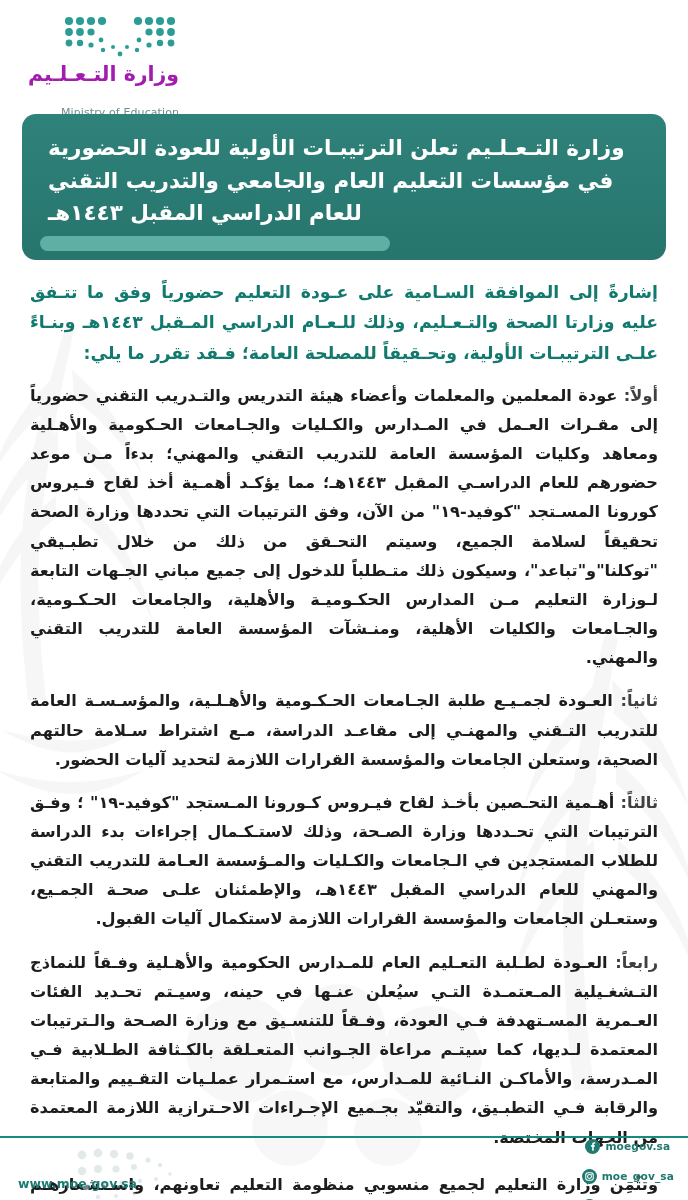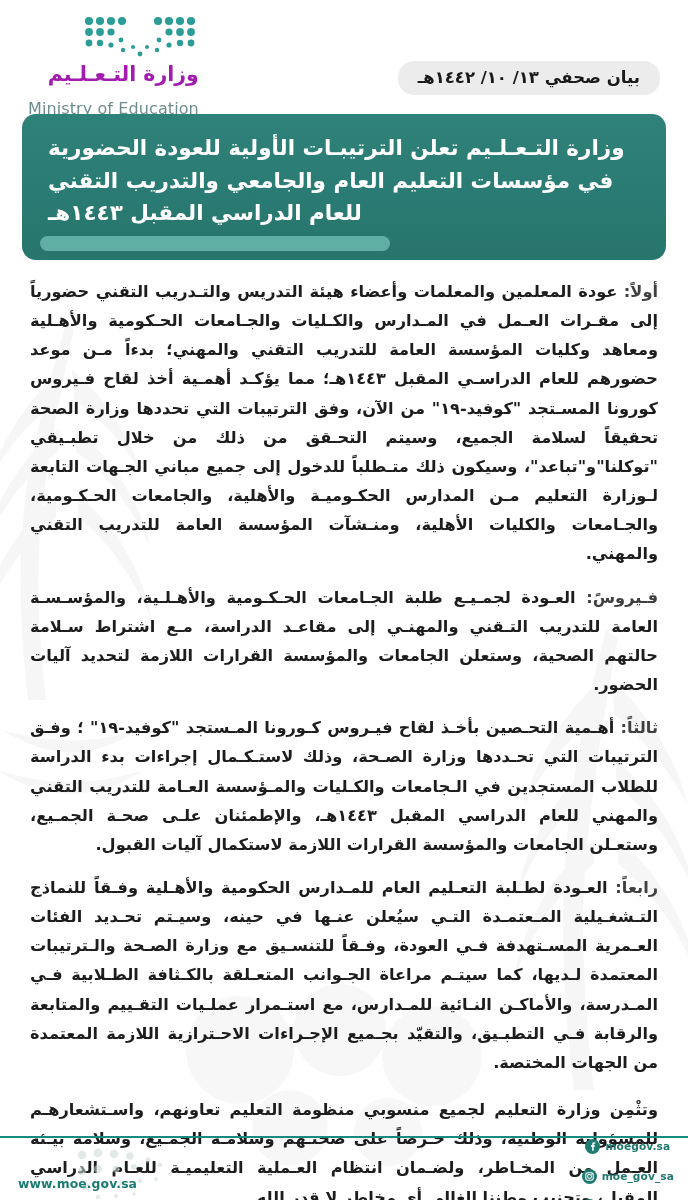--- a/index.html
+++ b/index.html
@@ -62,25 +62,25 @@
   .logo-emblem { width: 118px; height: 46px; display: block; margin: 2px 0 4px 0; }
   .logo-ar {
     font-size: 20.5px;
     font-weight: 700;
     color: #a21caf;
     letter-spacing: 0.5px;
     line-height: 1.05;
     white-space: nowrap;
   }
   .logo-en {
-    font-size: 16px;
+    font-size: 11px;
     color: #6f8d8e;
     direction: ltr;
     letter-spacing: 0.1px;
-    margin-top: 13px;
+    margin-top: 20px;
     white-space: nowrap;
   }
 
   .press-badge {
     margin-top: 49px;
     margin-left: 18px;
     background: #ececec;
     border-radius: 16px;
     padding: 7px 20px 8px 20px;
     font-size: 16.5px;
@@ -322,39 +322,39 @@
           <circle cx="77" cy="7" r="4.1"></circle>
             <circle cx="88" cy="7" r="4.1"></circle>
             <circle cx="99" cy="7" r="4.1"></circle>
             <circle cx="110" cy="7" r="4.1"></circle>
         </g>
       </svg>
       <div class="logo-ar">وزارة التـعـلـيم</div>
       <div class="logo-en">Ministry of Education</div>
     </div>
 
-    <div class="press-badge">بيان صحفي ١٣/ ١٠/ ١٤٤٢هـ</div>
   </div>
 
   <div class="banner-wrap">
     <div class="banner">
       <div class="banner-text">وزارة التـعـلـيم تعلن الترتيبـات الأولية للعودة الحضورية في مؤسسات التعليم العام والجامعي والتدريب التقني  للعام الدراسي المقبل ١٤٤٣هـ</div>
       <div class="banner-bar"></div>
     </div>
   </div>
 
   <div class="body-wrap">
 
+    <p class="intro">إشارةً إلى الموافقة السـامية على عـودة التعليم حضورياً وفق ما تتـفق عليه وزارتا الصحة والتـعـليم، وذلك للـعـام الدراسي المـقبل ١٤٤٣هـ وبنـاءً علـى الترتيبـات الأولية، وتحـقيقاً للمصلحة العامة؛ فـقد تقرر ما يلي:</p>
 
     <p class="clause">
       <span class="clause-label">أولاً:</span><span> عودة المعلمين والمعلمات وأعضاء هيئة التدريس والتـدريب التقني حضورياً إلى مقـرات العـمل في المـدارس والكـليات والجـامعات الحـكومية والأهـلية ومعاهد وكليات المؤسسة العامة للتدريب التقني والمهني؛ بدءاً مـن موعد حضورهم للعام الدراسـي المقبل ١٤٤٣هـ؛ مما يؤكـد أهمـية أخذ لقاح فـيروس كورونا المسـتجد "كوفيد-١٩" من الآن، وفق الترتيبات التي تحددها وزارة الصحة تحقيقاً لسلامة الجميع، وسيتم التحـقق من ذلك من خلال تطبـيقي "توكلنا"و"تباعد"، وسيكون ذلك متـطلباً للدخول إلى جميع مباني الجـهات التابعة لـوزارة التعليم مـن المدارس الحكـوميـة والأهلية، والجامعات الحـكـومية، والجـامعات والكليات الأهلية، ومنـشآت المؤسسة العامة للتدريب التقني والمهني.</span>
     </p>
 
     <p class="clause">
-      <span class="clause-label">فـيروسً:</span><span> العـودة لجمـيـع طلبة الجـامعات الحـكـومية والأهـلـية، والمؤسـسـة العامة للتدريب التـقني والمهنـي إلى مقاعـد الدراسة، مـع اشتراط سـلامة حالتهم الصحية، وستعلن الجامعات والمؤسسة القرارات اللازمة لتحديد آليات الحضور.</span>
+      <span class="clause-label">ثانياً:</span><span> العـودة لجمـيـع طلبة الجـامعات الحـكـومية والأهـلـية، والمؤسـسـة العامة للتدريب التـقني والمهنـي إلى مقاعـد الدراسة، مـع اشتراط سـلامة حالتهم الصحية، وستعلن الجامعات والمؤسسة القرارات اللازمة لتحديد آليات الحضور.</span>
     </p>
 
     <p class="clause">
       <span class="clause-label">ثالثاً:</span><span> أهـمية التحـصين بأخـذ لقاح فيـروس كـورونا المـستجد "كوفيد-١٩" ؛ وفـق الترتيبات التي تحـددها وزارة الصـحة، وذلك لاستـكـمال إجراءات بدء الدراسة للطلاب المستجدين في الـجامعات والكـليات والمـؤسسة العـامة للتدريب التقني والمهني للعام الدراسي المقبل ١٤٤٣هـ، والإطمئنان علـى صحـة الجمـيع، وستعـلن الجامعات والمؤسسة القرارات اللازمة لاستكمال آليات القبول.</span>
     </p>
 
     <p class="clause">
       <span class="clause-label">رابعاً:</span><span> العـودة لطـلبة التعـليم العام للمـدارس الحكومية والأهـلية وفـقاً للنماذج التـشغـيلية المـعتمـدة التـي سيُعلن عنـها في حينه، وسيـتم تحـديد الفئات العـمرية المسـتهدفة فـي العودة، وفـقاً للتنسـيق مع وزارة الصـحة والـترتيبات المعتمدة لـديها، كما سيتـم مراعاة الجـوانب المتعـلقة بالكـثافة الطـلابية فـي المـدرسة، والأماكـن النـائية للمـدارس، مع استـمرار عملـيات التقـييم والمتابعة والرقابة فـي التطبـيق، والتقيّد بجـميع الإجـراءات الاحـترازية اللازمة المعتمدة من الجهات المختصة.</span>
     </p>
 

